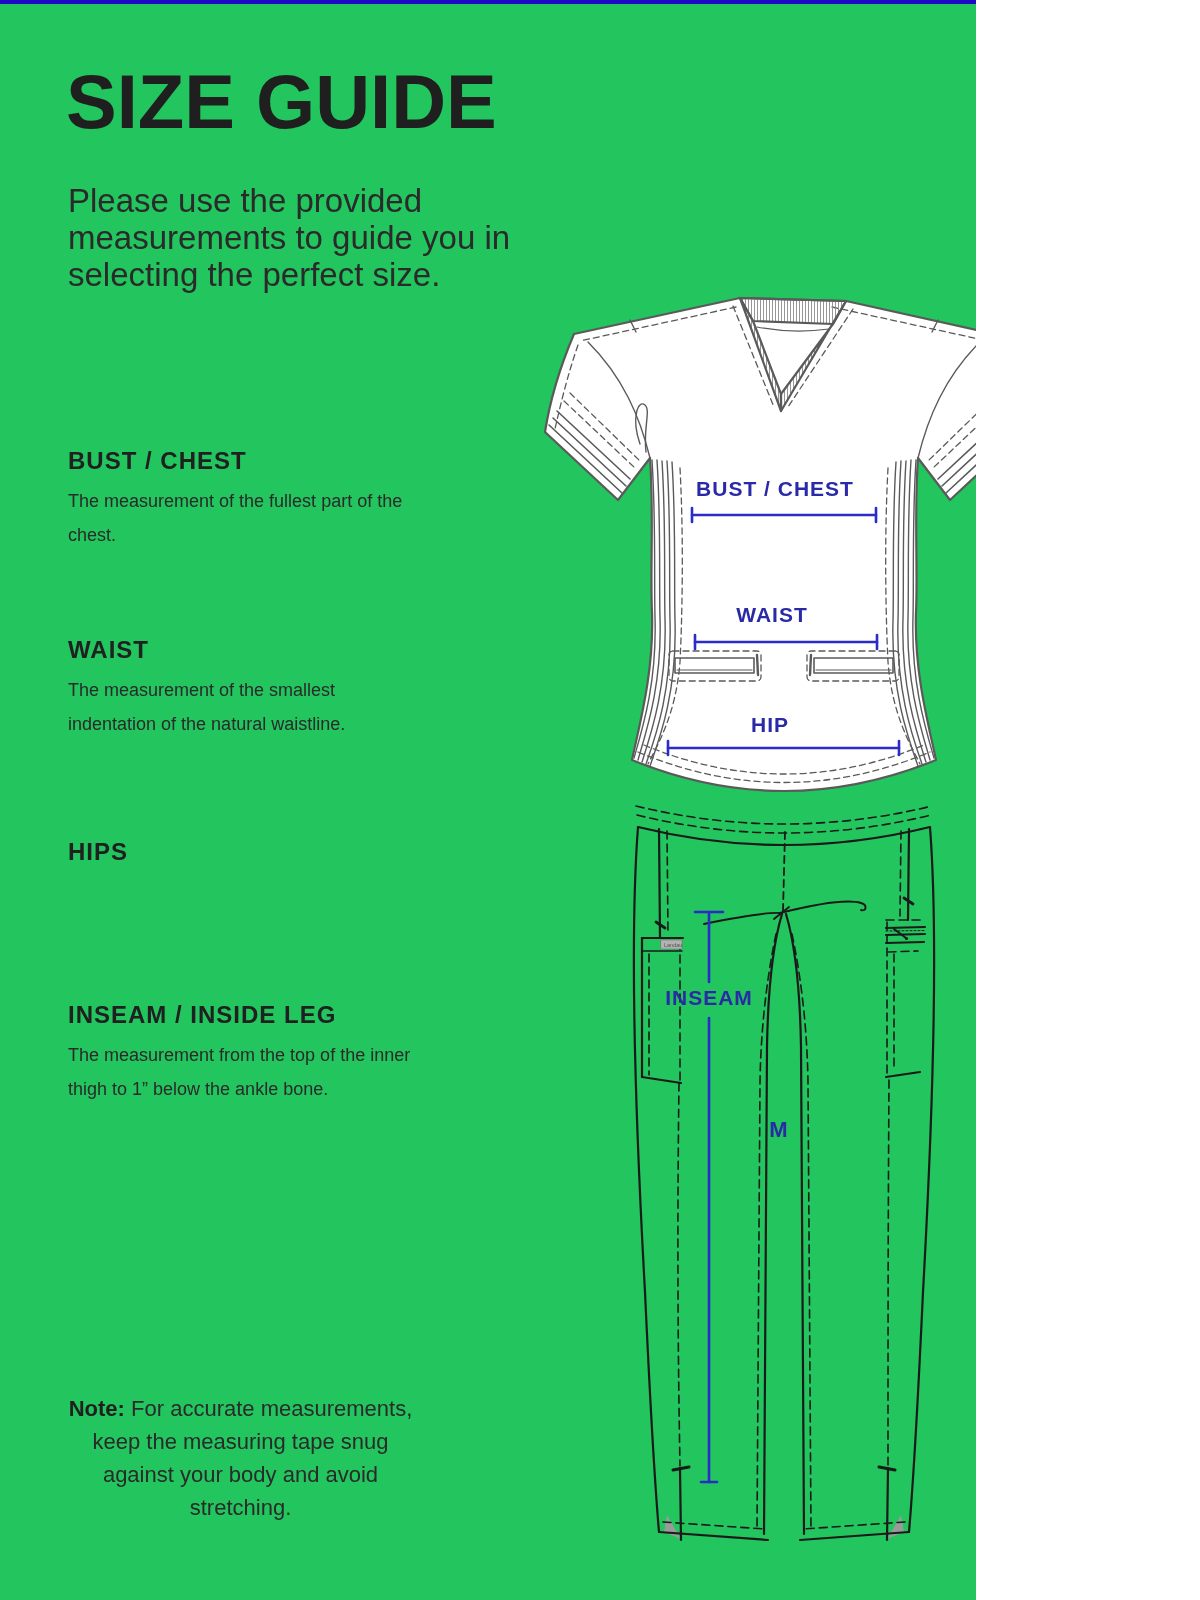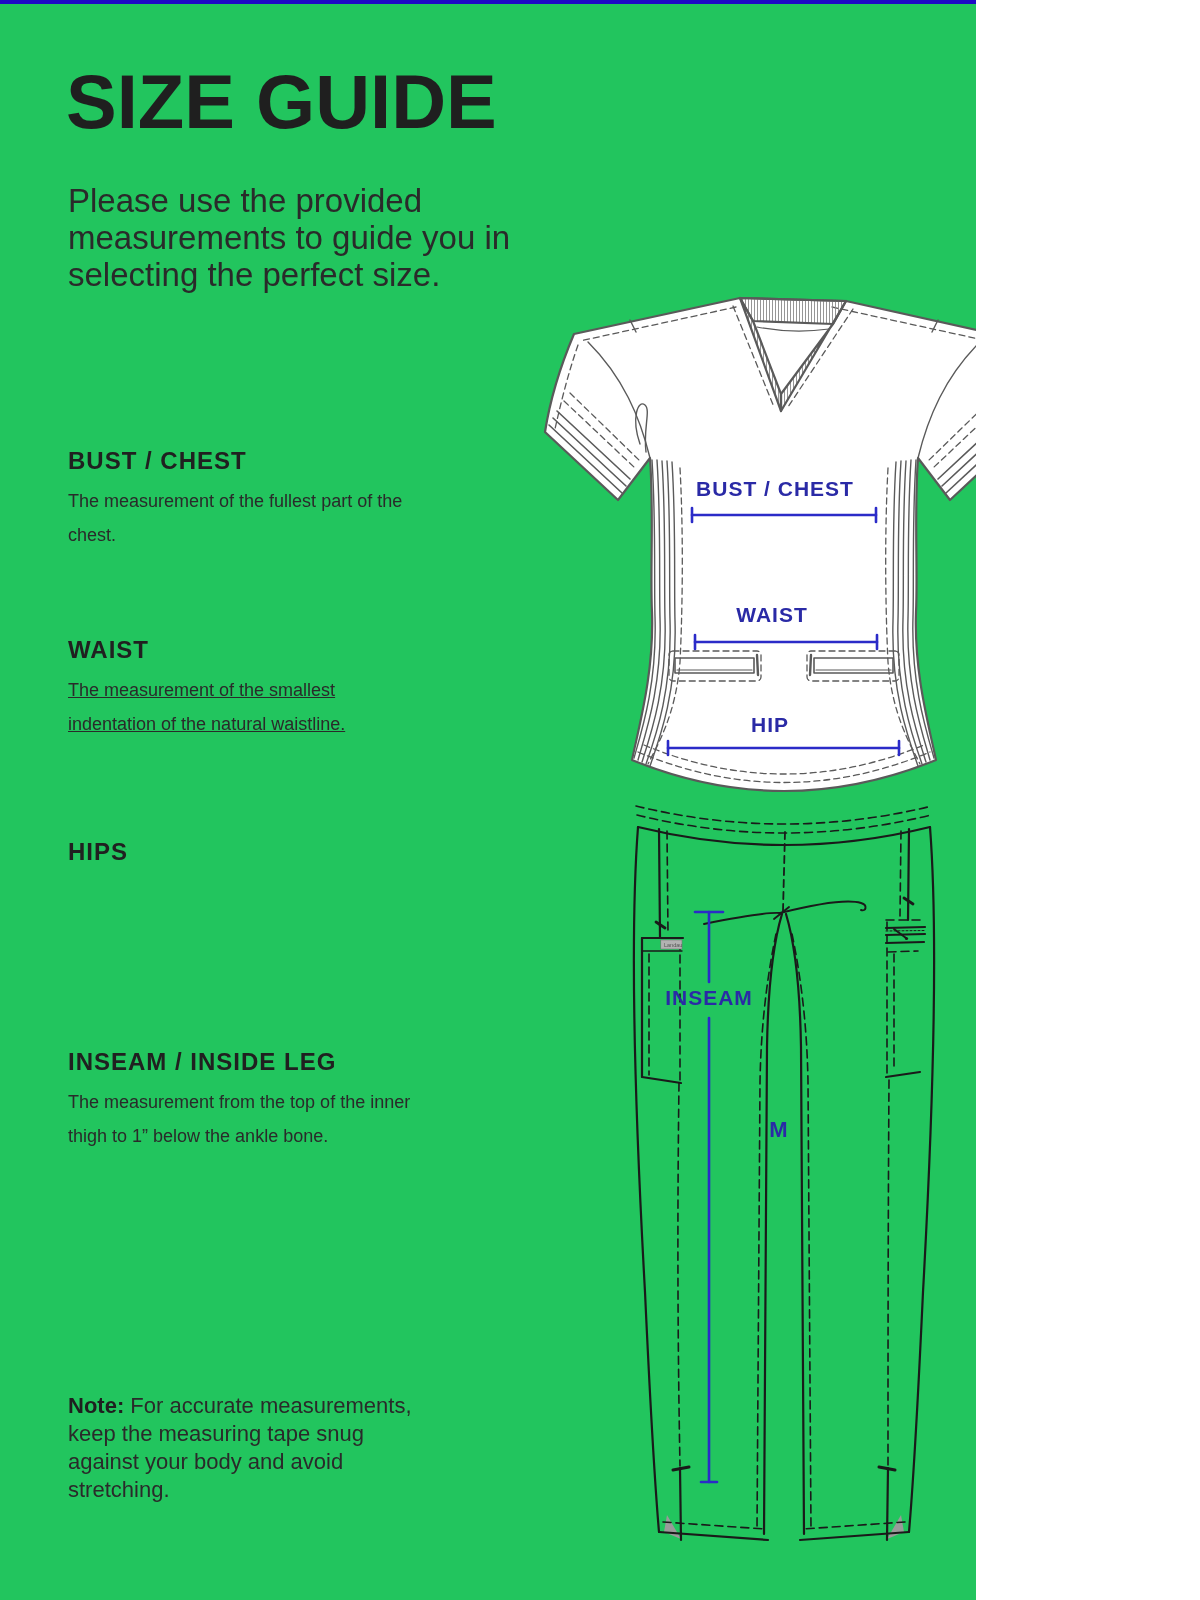--- a/index.html
+++ b/index.html
@@ -10,25 +10,25 @@
 
   .title{position:absolute;left:66px;top:64px;margin:0;font-size:76px;line-height:1;
          font-weight:800;letter-spacing:0;color:#1f1f1f;}
   .intro{position:absolute;left:68px;top:182px;margin:0;font-size:33px;line-height:37px;
          max-width:470px;color:#2a2a2a;}
 
   .section{position:absolute;left:68px;}
   .section h2{margin:0;font-size:24px;font-weight:700;letter-spacing:1px;color:#202020;}
   .section p{margin:9px 0 0 0;font-size:18px;line-height:34px;color:#2a2a2a;}
   #sec-bust{top:447px;}  #sec-bust p{max-width:360px;}
-  #sec-waist{top:636px;} #sec-waist p{max-width:360px;text-decoration:underline;}
+  #sec-waist{top:636px;} #sec-waist p{max-width:360px;}
   #sec-hips{top:838px;}  #sec-hips p{max-width:430px;}
-  #sec-inseam{top:1048px;} #sec-inseam p{max-width:370px;}
-  .note{position:absolute;left:68px;top:1392px;margin:0;font-size:22px;line-height:28px;
-        max-width:345px;color:#2a2a2a;}
+  #sec-inseam{top:1001px;} #sec-inseam p{max-width:370px;}
+  .note{position:absolute;left:68px;top:1392px;margin:0;font-size:22px;line-height:33px;
+        max-width:345px;color:#2a2a2a;text-align:center;}
   .note b{font-weight:700;color:#1f1f1f;}
 
   .diagram{position:absolute;left:528px;top:282px;width:524px;height:1280px;}
   .ann-text{font-family:"Liberation Sans",sans-serif;font-weight:700;fill:#2a2aa6;letter-spacing:1px;}
 </style>
 </head>
 <body>
 
 <div id="page">
 

